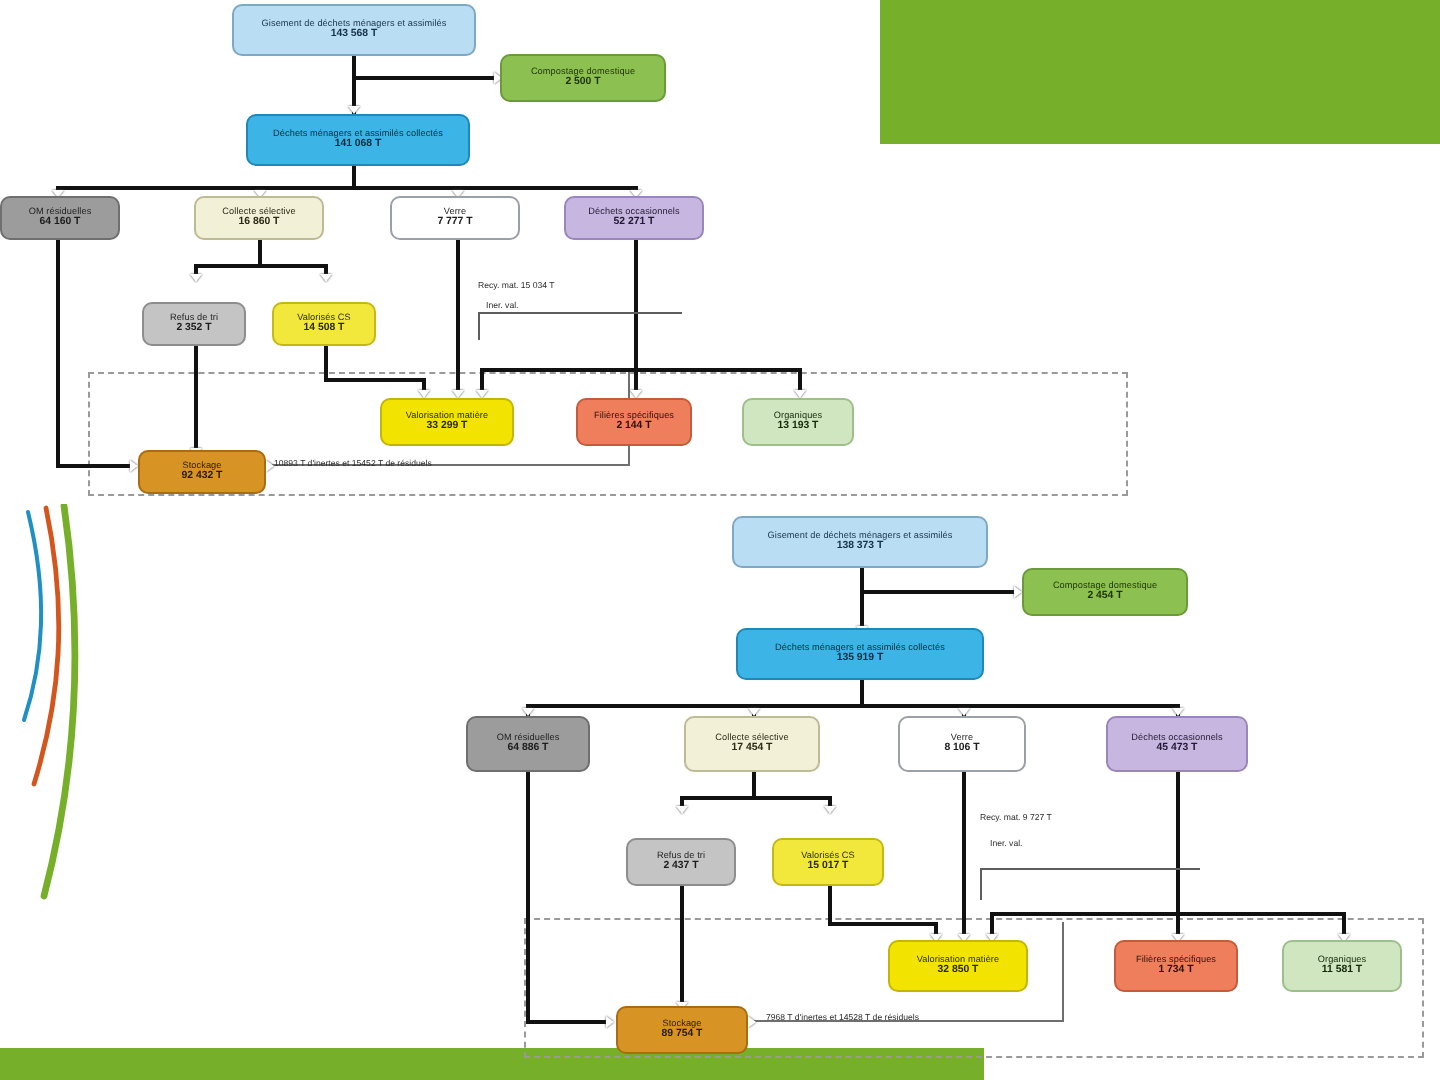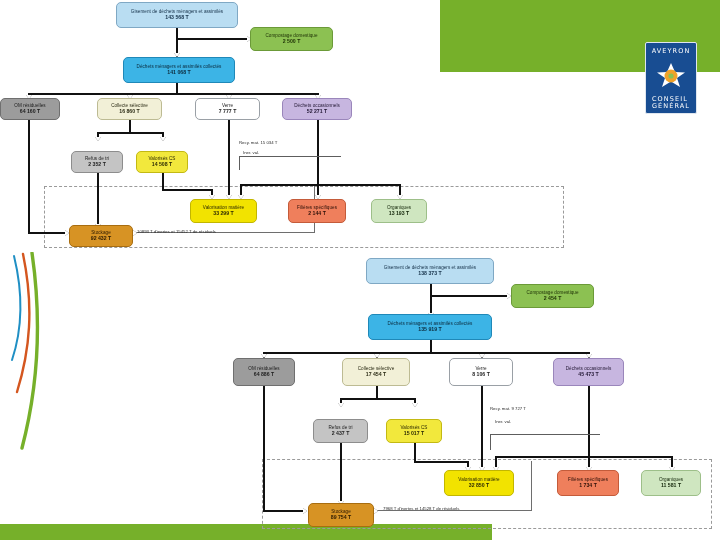--- a/index.html
+++ b/index.html
@@ -74,32 +74,20 @@
 
   <div class="green-header"></div>
   <div class="green-footer"></div>
 
   <svg class="swoosh" viewBox="0 0 80 290" preserveAspectRatio="none">
     <path d="M14 4 C24 45, 22 78, 12 108" stroke="#1f8fc4" stroke-width="2" fill="none" stroke-linecap="round"></path>
     <path d="M23 2 C34 55, 30 98, 17 140" stroke="#d4561f" stroke-width="2.4" fill="none" stroke-linecap="round"></path>
     <path d="M32 1 C42 70, 38 135, 22 196" stroke="#76b02a" stroke-width="3.4" fill="none" stroke-linecap="round"></path>
   </svg>
 
-  <div class="logo">
-    <div class="lg-top">AVEYRON</div>
-    <svg class="lg-mid" viewBox="0 0 30 26">
-      <path d="M15 1 L19 10 L29 10.5 L21 16 L24 25 L15 19.5 L6 25 L9 16 L1 10.5 L11 10 Z" fill="#ffffff"></path>
-      <circle cx="15" cy="14" r="6.5" fill="#f0a22a"></circle>
-      <circle cx="15" cy="14" r="2.6" fill="#8cc152"></circle>
-    </svg>
-    <div>
-      <div class="lg-b1">CONSEIL</div>
-      <div class="lg-b2">GÉNÉRAL</div>
-    </div>
-  </div>
 
   <div>
 
     <div class="dashbox" style="left:44px;top:186px;width:520px;height:62px;"></div>
 
     <div class="edge v" style="left:176px;top:28px;height:30px;"></div>
     <div class="edge h" style="left:176px;top:38px;width:72px;"></div>
     <div class="arrow right" style="left:247px;top:35.5px;"></div>
     <div class="arrow" style="left:173.8px;top:53px;"></div>
 

